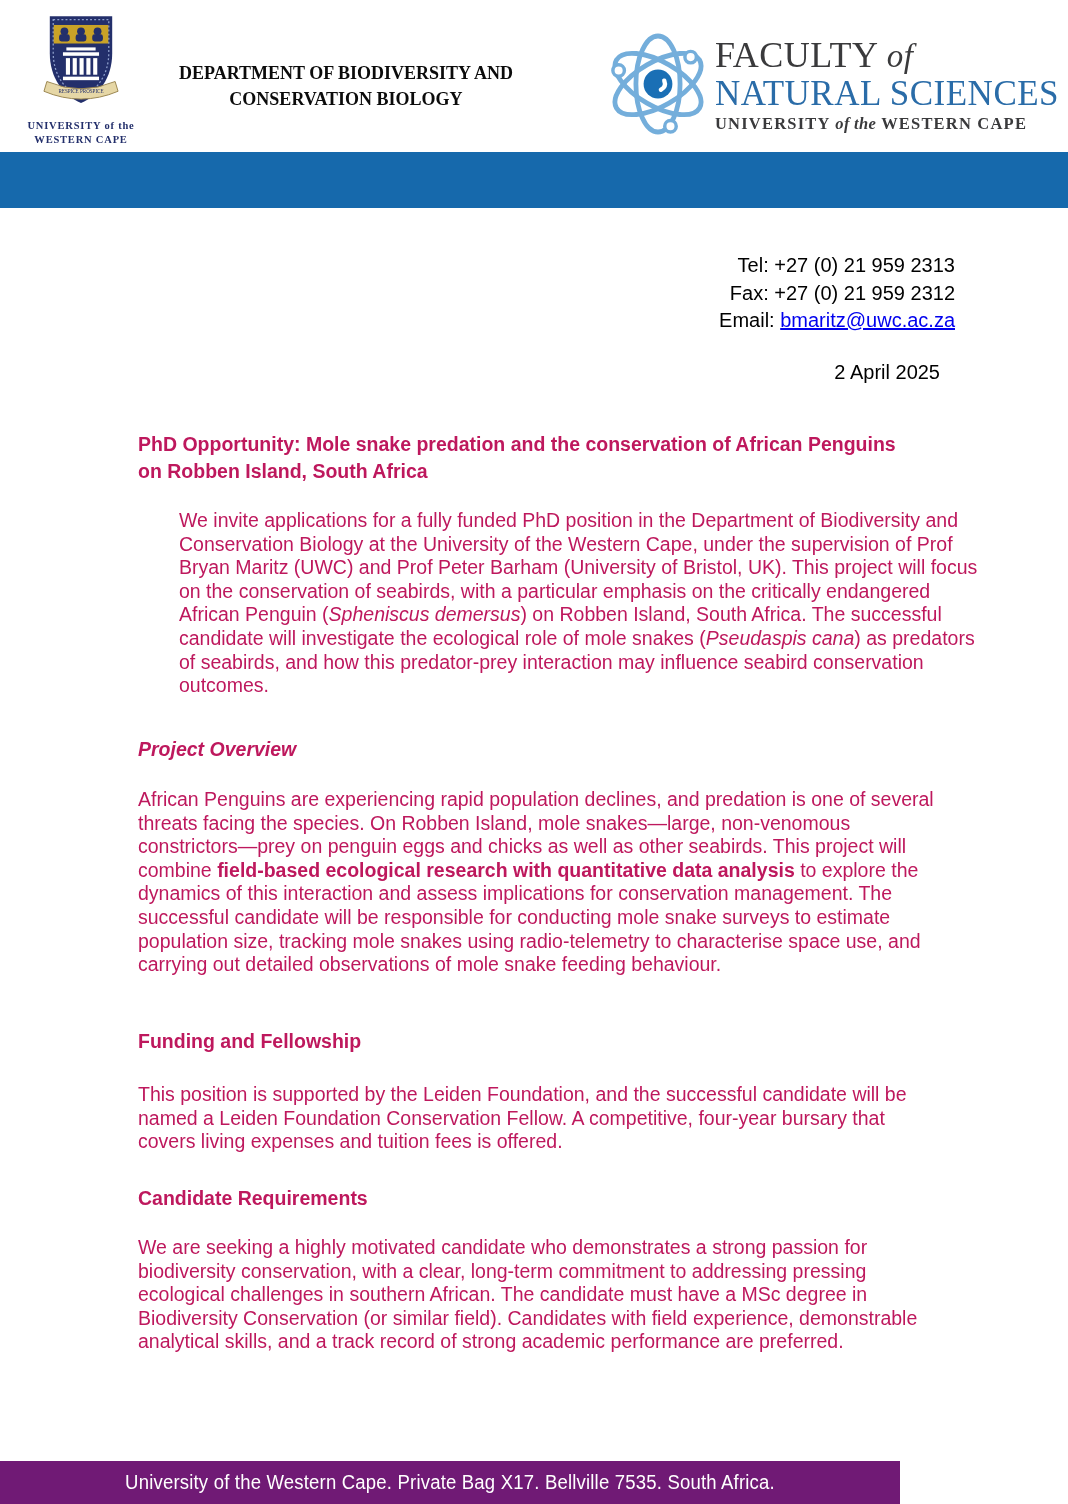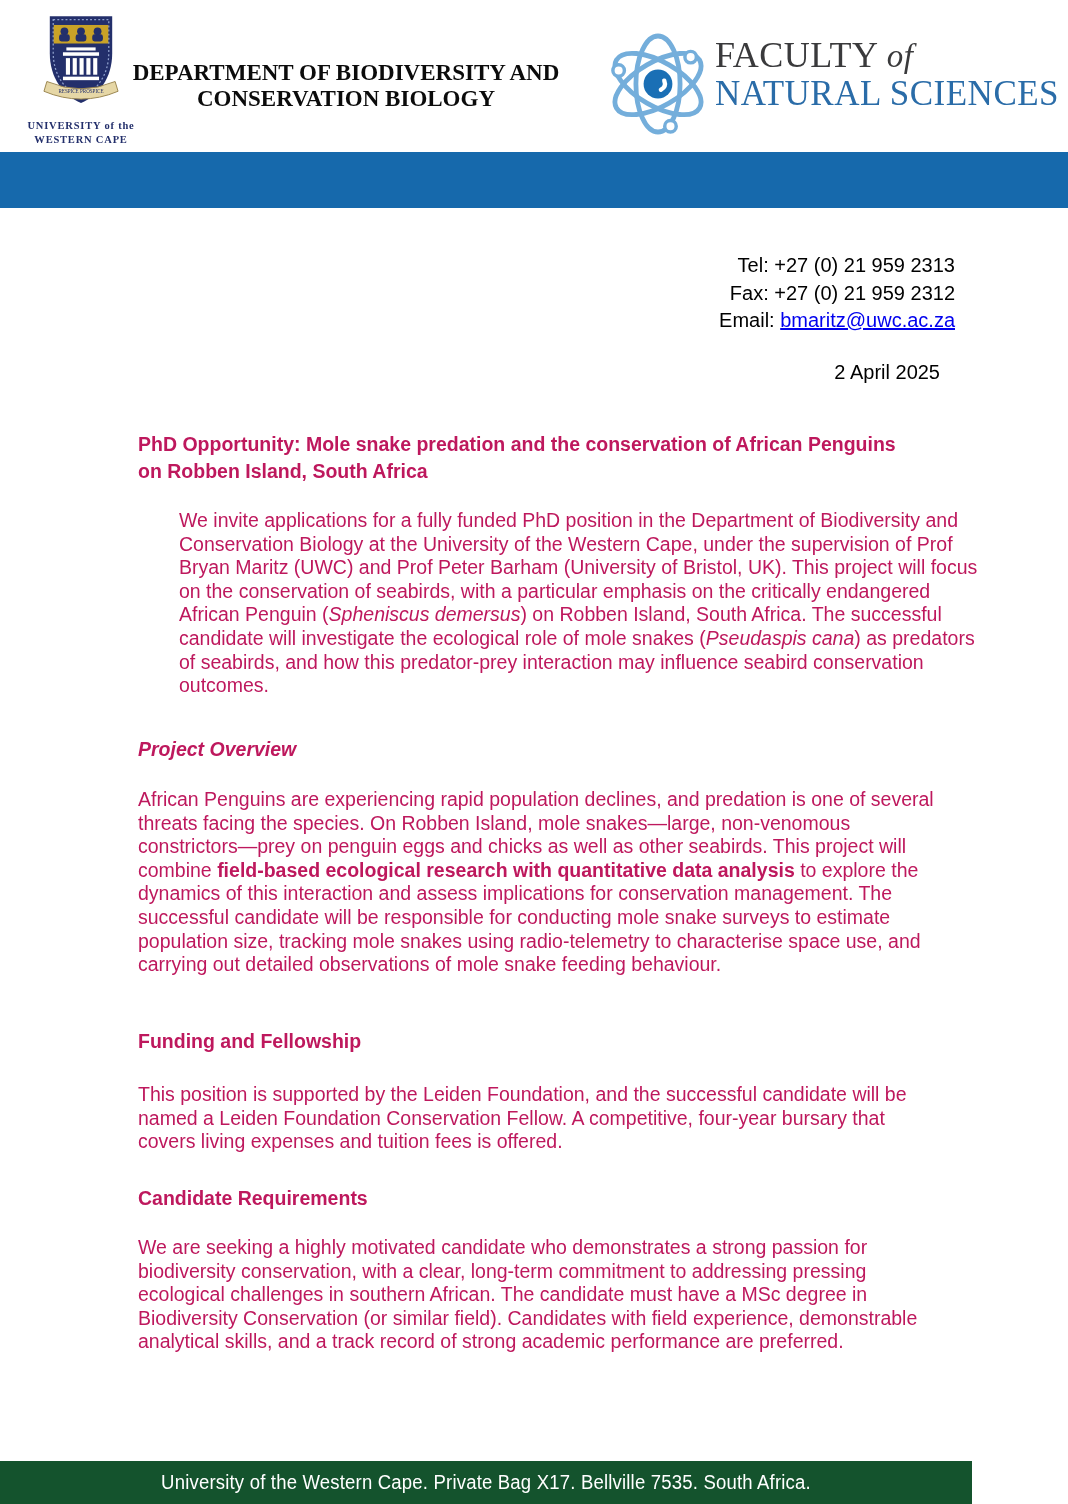--- a/index.html
+++ b/index.html
@@ -33,21 +33,21 @@
   }
 
   .dept-title {
     position: absolute;
     left: 128px;
     top: 60px;
     width: 436px;
     text-align: center;
     font-family: "Liberation Serif", serif;
     font-weight: bold;
-    font-size: 23px;
+    font-size: 18px;
     line-height: 26px;
     color: #0b0b0b;
   }
 
   .faculty-block {
     position: absolute;
     left: 610px;
     top: 30px;
     display: flex;
     align-items: flex-start;
@@ -126,22 +126,22 @@
   .sec-h-2 { top: 1187px; }
   .sec-p-2 { top: 1236px; }
 
   .run-italic { font-style: italic; }
   .run-bold { font-weight: bold; }
 
   
   .footer-bar {
     position: absolute;
     left: 0; top: 1461px;
-    width: 972px; height: 43px;
-    background: #14532d;
+    width: 900px; height: 43px;
+    background: #701a75;
     display: flex;
     align-items: center;
     justify-content: center;
   }
   .footer-text {
     color: #ffffff;
     font-size: 19.5px;
     letter-spacing: 0.2px;
     transform: scaleX(0.95);
     transform-origin: center;
@@ -203,20 +203,21 @@
         <g fill="#ffffff" stroke="#74AEDB" stroke-width="3.6">
           <circle cx="9" cy="42" r="6"></circle>
           <circle cx="84" cy="28" r="6"></circle>
           <circle cx="63" cy="100" r="6"></circle>
         </g>
       </svg>
     </div>
     <div class="faculty-text">
       <div class="faculty-line1"><span>FACULTY</span> <span class="of-italic">of</span></div>
       <div class="faculty-line2">NATURAL SCIENCES</div>
+      <div class="faculty-line3"><span>UNIVERSITY</span> <span class="of-the-italic">of the</span> <span>WESTERN CAPE</span></div>
     </div>
   </div>
 
   <div class="blue-band"></div>
 
   <div class="contact-block">
     <div>Tel: +27 (0) 21 959 2313</div>
     <div>Fax: +27 (0) 21 959 2312</div>
     <div><span>Email: </span><a class="email-link">bmaritz@uwc.ac.za</a></div>
   </div>

